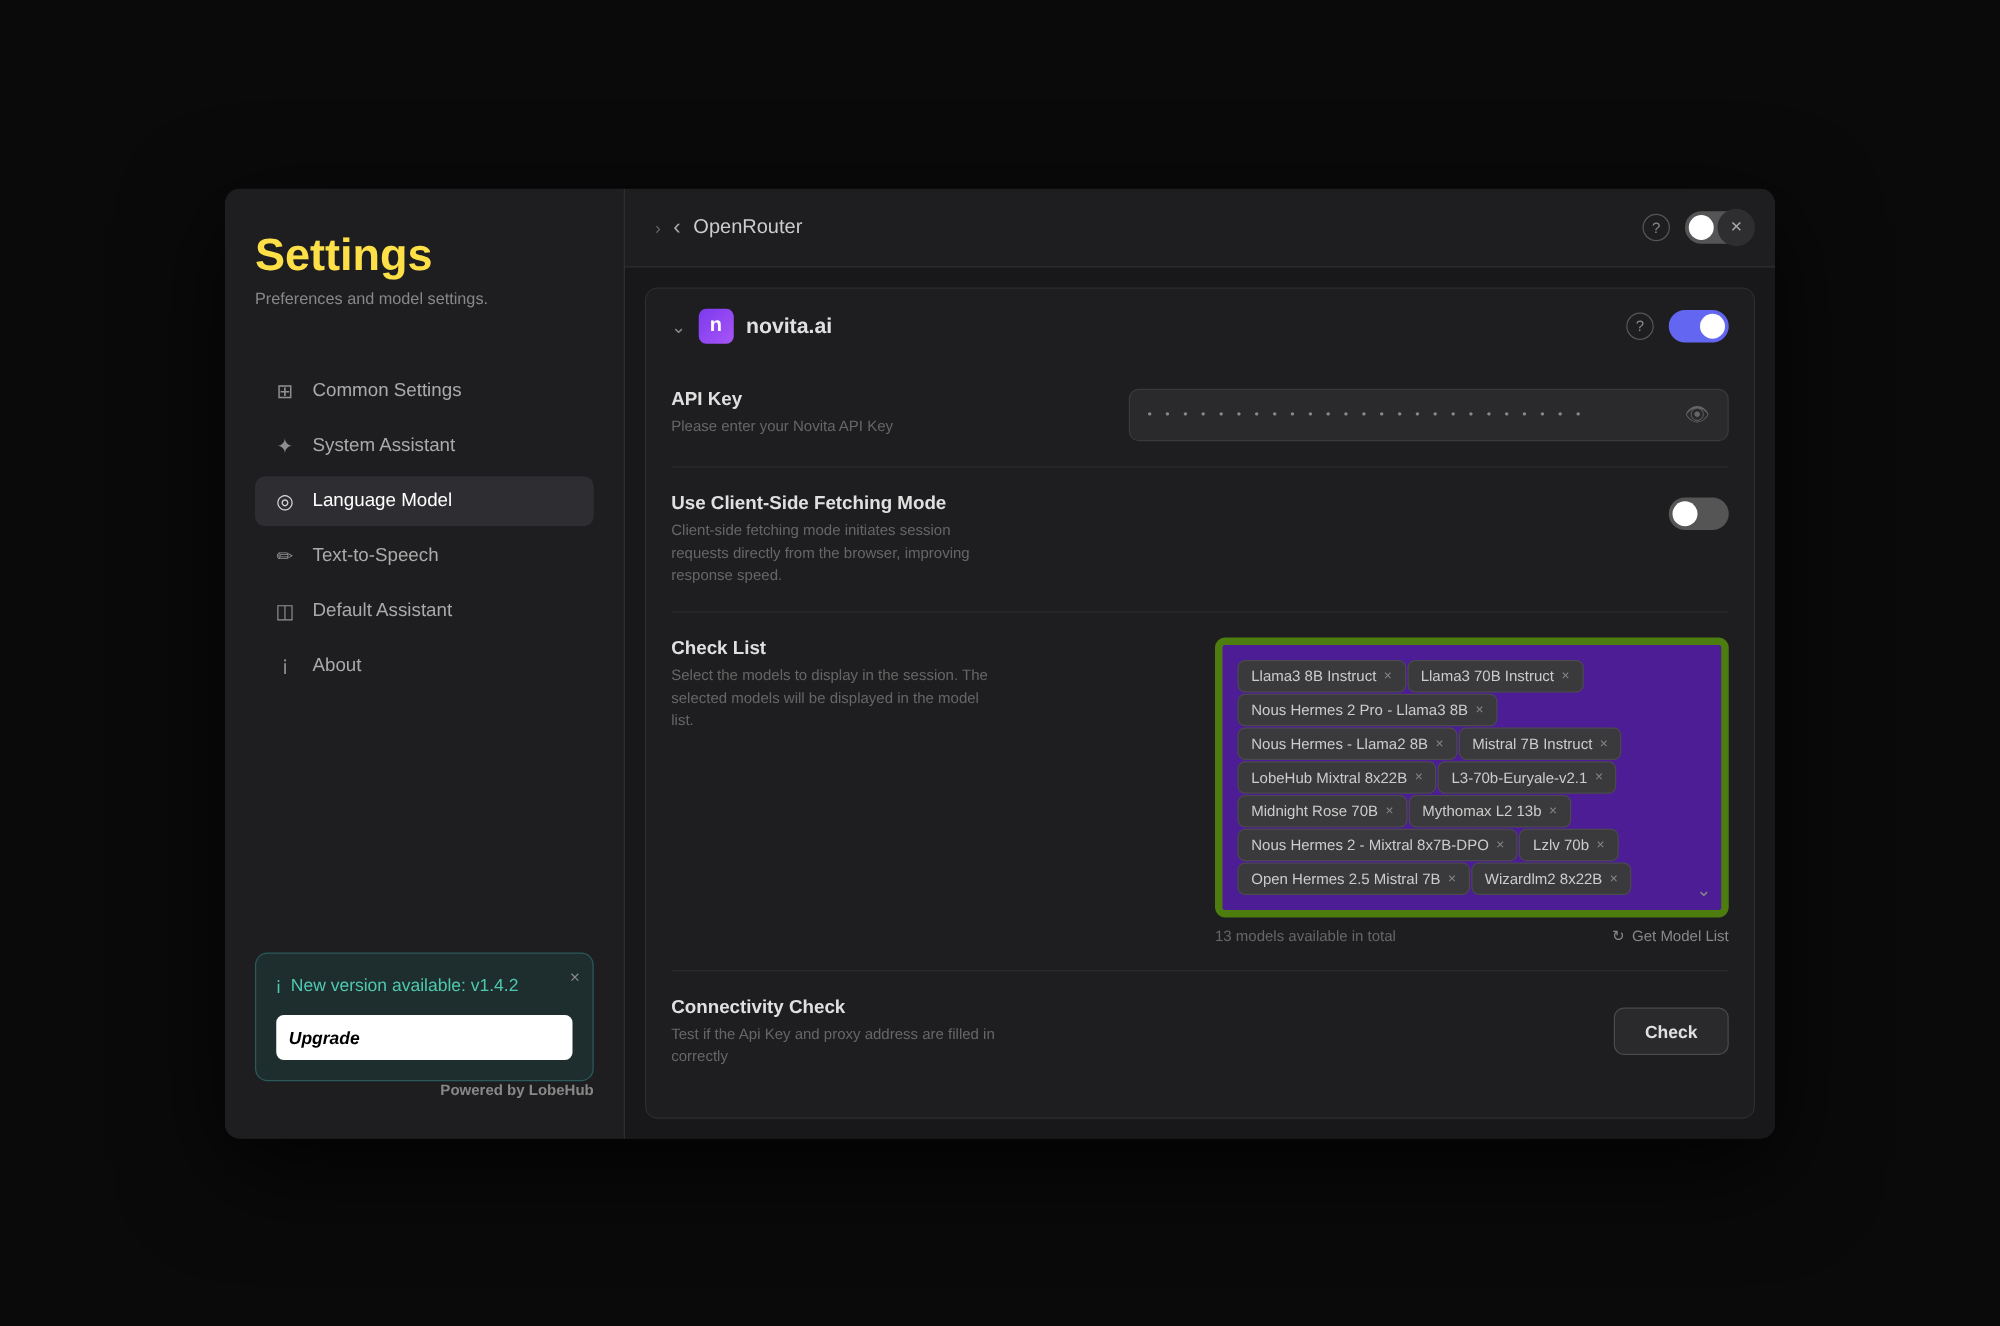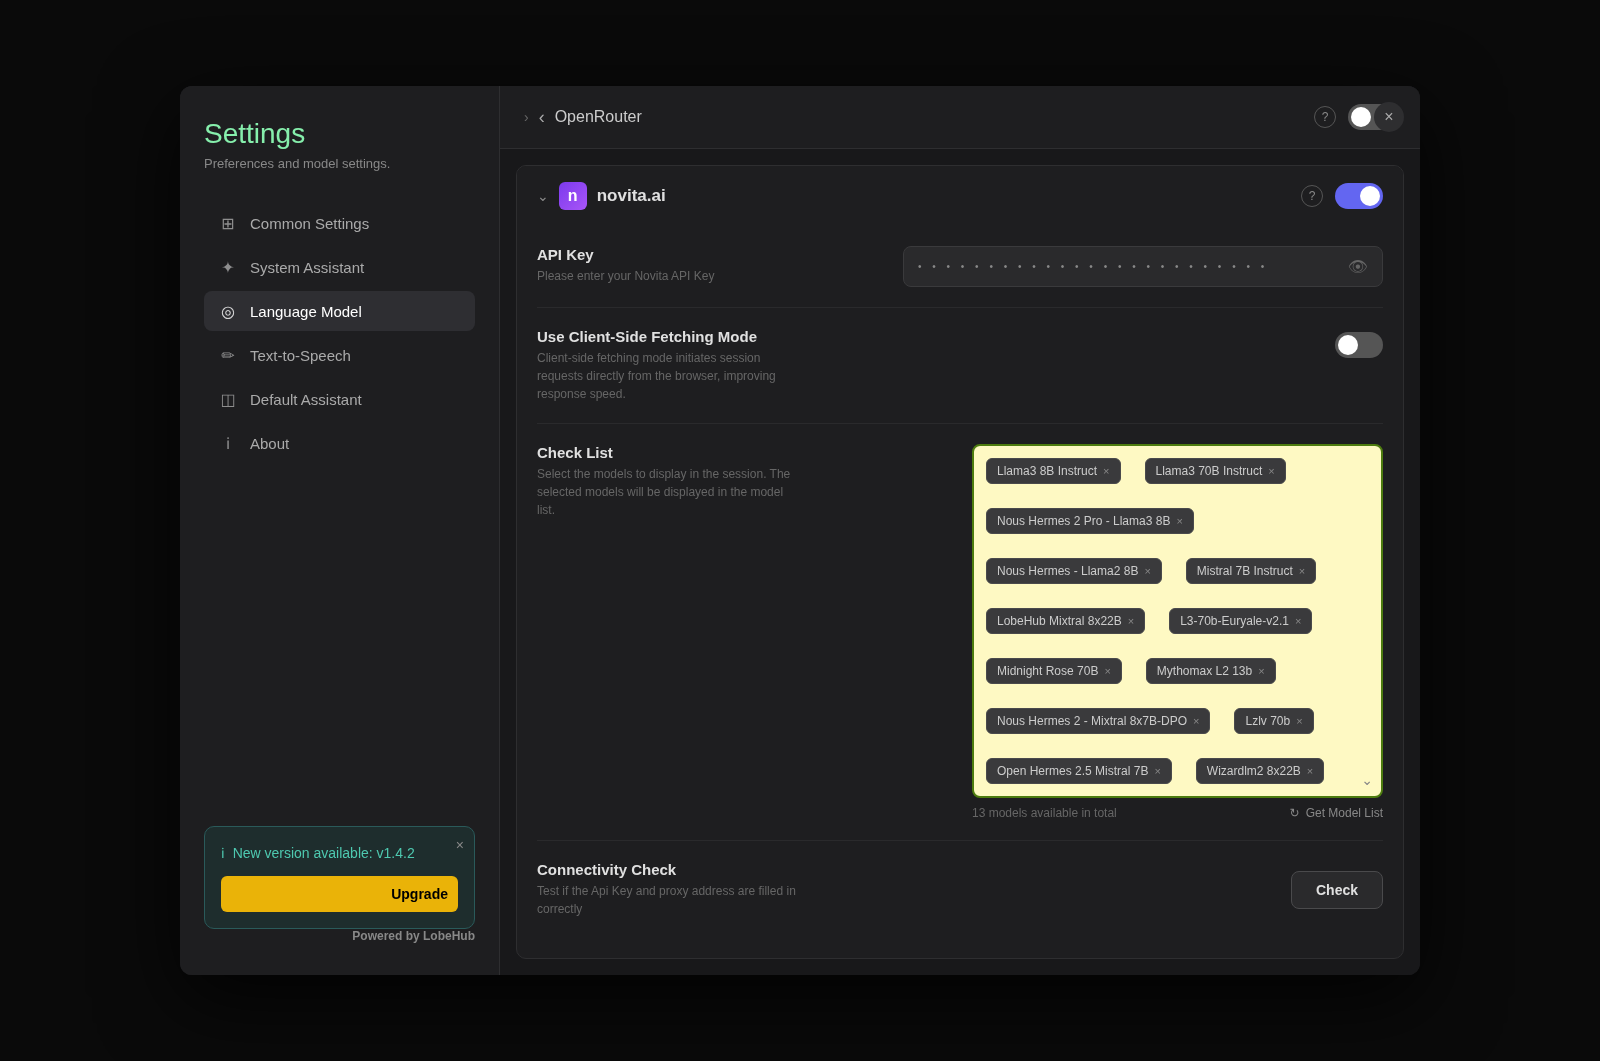--- a/index.html
+++ b/index.html
@@ -37,29 +37,29 @@
     .sidebar {
       width: 320px;
       min-width: 320px;
       background: #1e1e20;
       padding: 32px 24px;
       display: flex;
       flex-direction: column;
       border-right: 1px solid #2e2e30;
     }
     .sidebar-title {
-      font-size: 28px;
-      font-weight: 400;
-      color: #86efac;
+      font-size: 36px;
+      font-weight: 700;
+      color: #fde047;
       margin-bottom: 6px;
     }
     .sidebar-subtitle {
       font-size: 13px;
       color: #888;
-      margin-bottom: 32px;
+      margin-bottom: 47px;
     }
     .sidebar-nav {
       display: flex;
       flex-direction: column;
       gap: 4px;
       flex: 1;
     }
     .nav-item {
       display: flex;
       align-items: center;
@@ -107,28 +107,29 @@
       gap: 8px;
       font-size: 14px;
       color: #4ec9b0;
       margin-bottom: 4px;
     }
     .update-btn {
       display: block;
       width: 100%;
       margin-top: 14px;
       padding: 10px;
-      background: #eab308;
+      background: #ffffff;
       color: #000;
       border: none;
       border-radius: 6px;
       font-size: 14px;
       font-weight: 600;
       cursor: pointer;
-      text-align: right;
+      text-align: left;
+      font-style: italic;
     }
     .powered-by {
       font-size: 12px;
       color: #555;
       text-align: right;
     }
     .powered-by span { color: #888; font-weight: 600; }
 
     
     .main-content {
@@ -273,27 +274,27 @@
       color: #888;
     }
     .eye-icon { color: #666; cursor: pointer; font-size: 16px; }
 
     
     .model-list-container {
       flex: 1;
       min-width: 0;
     }
     .model-tags-wrapper {
-      background: #fef9c3;
-      border: 2px solid #4d7c0f;
+      background: #4c1d95;
+      border: 6px solid #4d7c0f;
       border-radius: 8px;
       padding: 12px;
       display: flex;
       flex-wrap: wrap;
-      gap: 24px;
+      gap: 1px;
       max-width: 480px;
       position: relative;
     }
     .model-tag {
       display: flex;
       align-items: center;
       gap: 6px;
       background: #3a3a3c;
       border: 1px solid #4a4a4c;
       border-radius: 6px;

